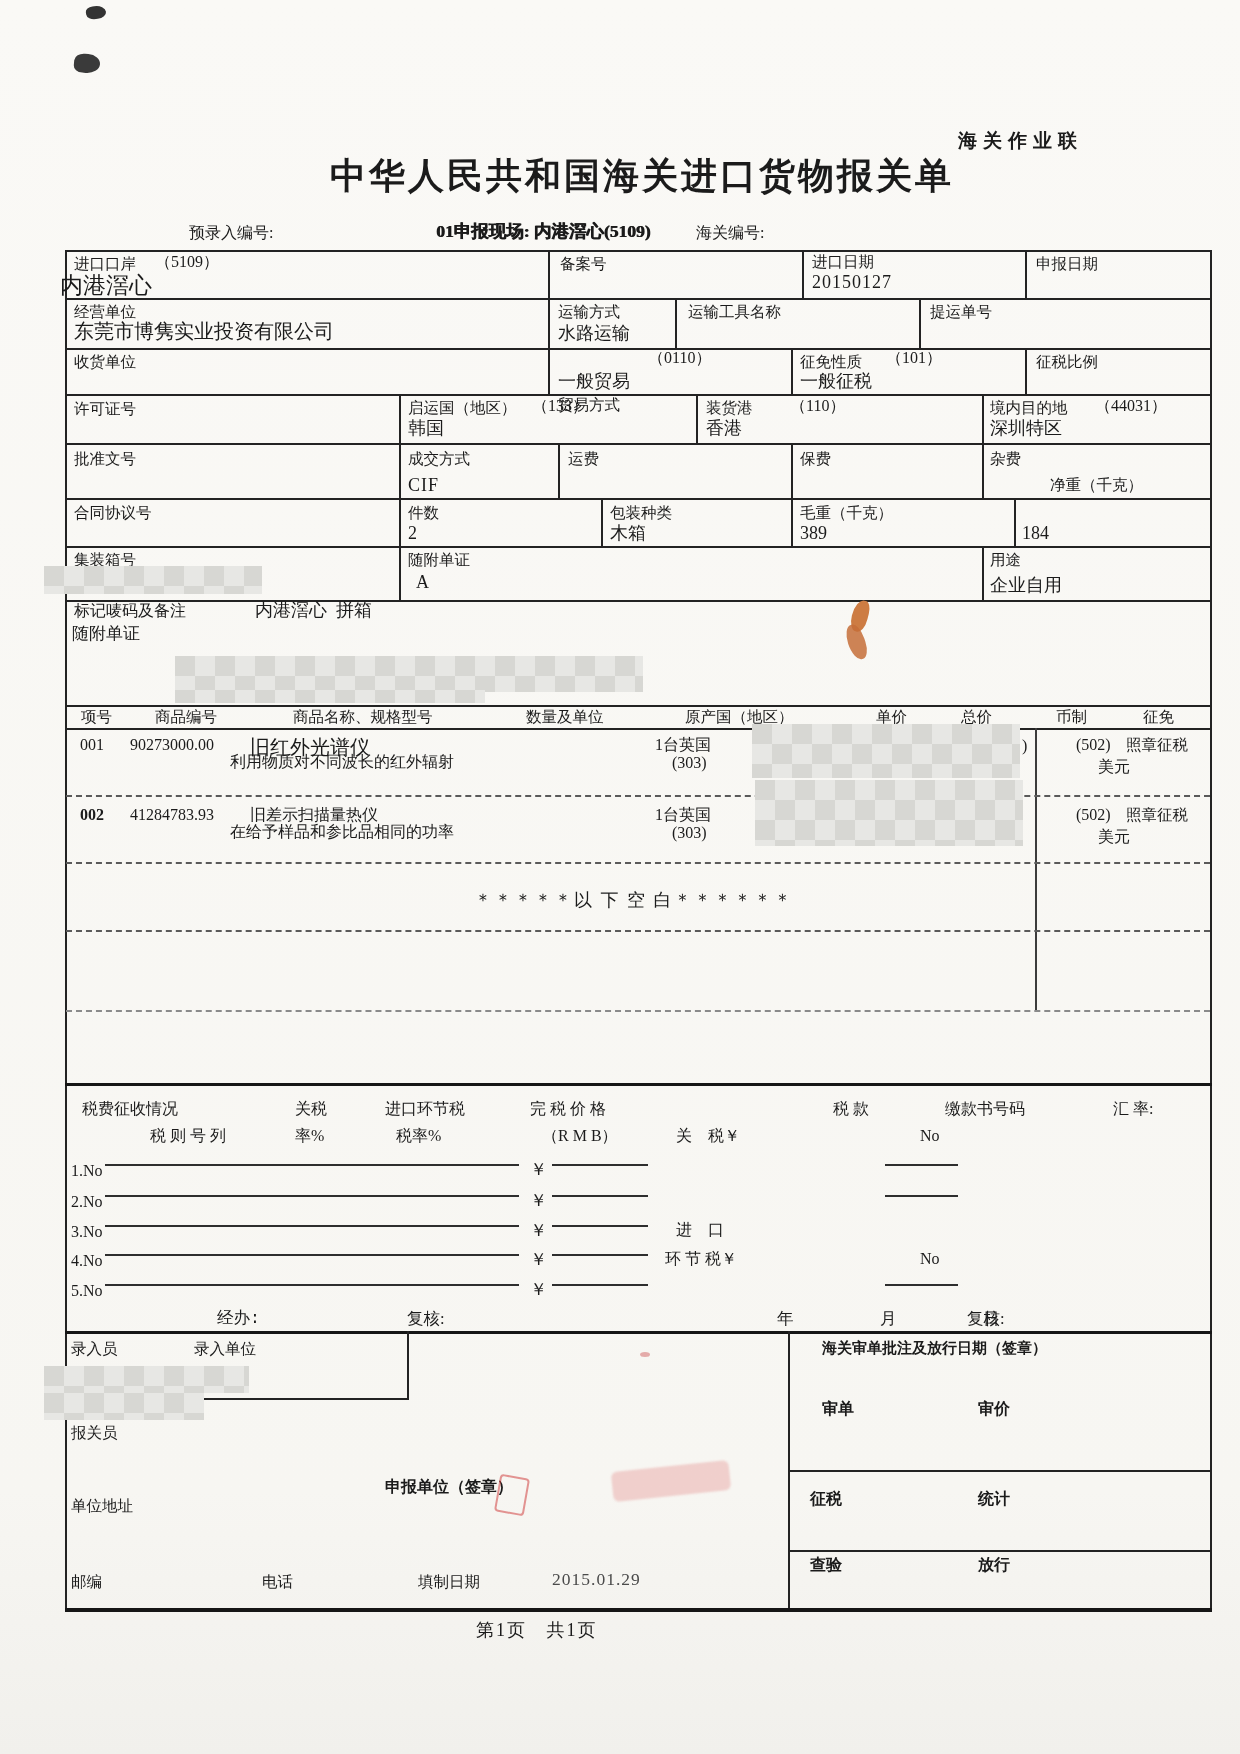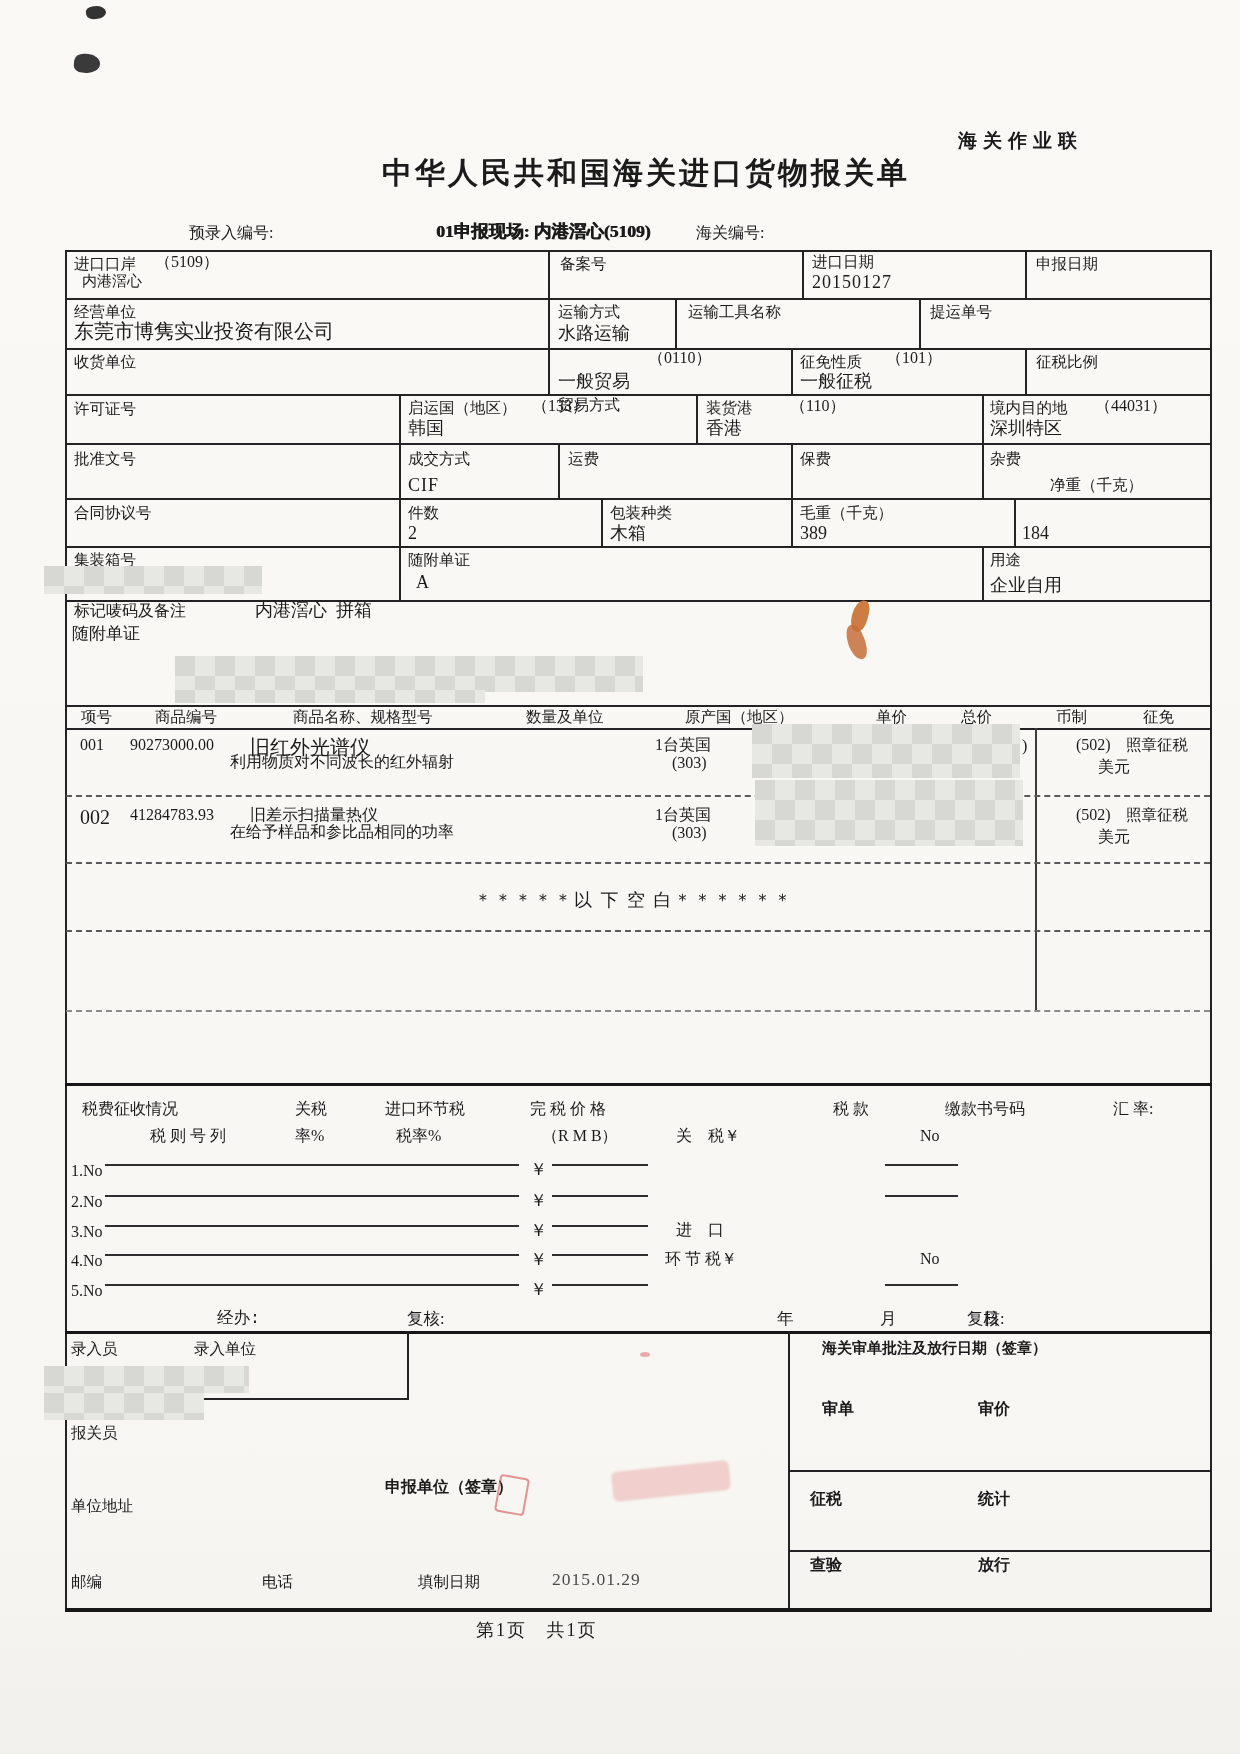--- a/index.html
+++ b/index.html
@@ -20,21 +20,21 @@
 </style>
 </head>
 <body>
 
 <div id="page">
 
   <div class="artifact" style="left:86px;top:6px;width:20px;height:13px;background:#333;border-radius:40% 60% 50% 50%;transform:rotate(-8deg);"></div>
   <div class="artifact" style="left:74px;top:54px;width:26px;height:19px;background:#3a3a3a;border-radius:45% 55% 60% 40%;transform:rotate(5deg);"></div>
 
   <div class="t b" style="left:958px;top:130px;font-size:19px;letter-spacing:6px;">海关作业联</div>
-  <div class="t b" style="left:330px;top:156px;width:580px;text-align:right;font-size:30px;letter-spacing:3px;">中华人民共和国海关进口货物报关单</div>
+  <div class="t b" style="left:330px;top:156px;width:580px;text-align:center;font-size:36px;letter-spacing:3px;">中华人民共和国海关进口货物报关单</div>
   <div class="t" style="left:189px;top:224px;font-size:16px;">预录入编号:</div>
   <div class="t b" style="left:436px;top:221px;font-size:17.5px;text-shadow:0.7px 0 0 #1b1b1b;">01申报现场: 内港滘心(5109)</div>
   <div class="t" style="left:696px;top:224px;font-size:16px;">海关编号:</div>
 
   <div class="hl" style="left:65px;top:250px;width:1147px;"></div>
   <div class="vl" style="left:65px;top:250px;height:1360px;"></div>
   <div class="vl" style="left:1210px;top:250px;height:1360px;"></div>
 
   <div class="hl" style="left:65px;top:298px;width:1147px;"></div>
   <div class="hl" style="left:65px;top:348px;width:1147px;"></div>
@@ -72,21 +72,21 @@
   <div class="vl" style="left:791px;top:498px;height:48px;"></div>
   <div class="vl" style="left:1014px;top:498px;height:48px;"></div>
 
   <div class="vl" style="left:399px;top:546px;height:54px;"></div>
   <div class="vl" style="left:982px;top:546px;height:54px;"></div>
 
   <div class="vl" style="left:1035px;top:728px;height:282px;width:1.5px;background:#3c3c3c;"></div>
 
   <div class="t" style="left:74px;top:255px;">进口口岸</div>
   <div class="t" style="left:155px;top:253px;font-size:16px;">（5109）</div>
-  <div class="t v" style="left:82px;top:273px;font-size:15px;">内港滘心</div>
+  <div class="t v" style="left:60px;top:273px;font-size:23px;">内港滘心</div>
   <div class="t" style="left:560px;top:255px;">备案号</div>
   <div class="t" style="left:812px;top:253px;">进口日期</div>
   <div class="t v" style="left:812px;top:272px;letter-spacing:1px;">20150127</div>
   <div class="t" style="left:1036px;top:255px;">申报日期</div>
 
   <div class="t" style="left:74px;top:303px;">经营单位</div>
   <div class="t" style="left:74px;top:320px;font-size:20px;">东莞市博隽实业投资有限公司</div>
   <div class="t" style="left:558px;top:303px;">运输方式</div>
   <div class="t v" style="left:558px;top:323px;">水路运输</div>
   <div class="t" style="left:688px;top:303px;">运输工具名称</div>
@@ -155,21 +155,21 @@
   <div class="t" style="left:230px;top:753px;font-size:16px;">利用物质对不同波长的红外辐射</div>
   <div class="t" style="left:655px;top:736px;font-size:16px;">1台英国</div>
   <div class="t" style="left:672px;top:754px;font-size:16px;">(303)</div>
   <div class="t" style="left:1022px;top:737px;font-size:16px;">)</div>
   <div class="t" style="left:1076px;top:736px;font-size:16px;">(502)</div>
   <div class="t" style="left:1126px;top:736px;font-size:15.5px;">照章征税</div>
   <div class="t" style="left:1098px;top:758px;font-size:16px;">美元</div>
 
   <div class="dash" style="left:66px;top:795px;width:1144px;"></div>
 
-  <div class="t" style="left:80px;top:806px;font-size:20px;">002</div>
+  <div class="t" style="left:80px;top:806px;font-size:16px;font-weight:bold;">002</div>
   <div class="t" style="left:130px;top:806px;font-size:16px;">41284783.93</div>
   <div class="t" style="left:250px;top:806px;font-size:16px;">旧差示扫描量热仪</div>
   <div class="t" style="left:230px;top:823px;font-size:16px;">在给予样品和参比品相同的功率</div>
   <div class="t" style="left:655px;top:806px;font-size:16px;">1台英国</div>
   <div class="t" style="left:672px;top:824px;font-size:16px;">(303)</div>
   <div class="t" style="left:1076px;top:806px;font-size:16px;">(502)</div>
   <div class="t" style="left:1126px;top:806px;font-size:15.5px;">照章征税</div>
   <div class="t" style="left:1098px;top:828px;font-size:16px;">美元</div>
 
   <div class="dash" style="left:66px;top:862px;width:1144px;"></div>

